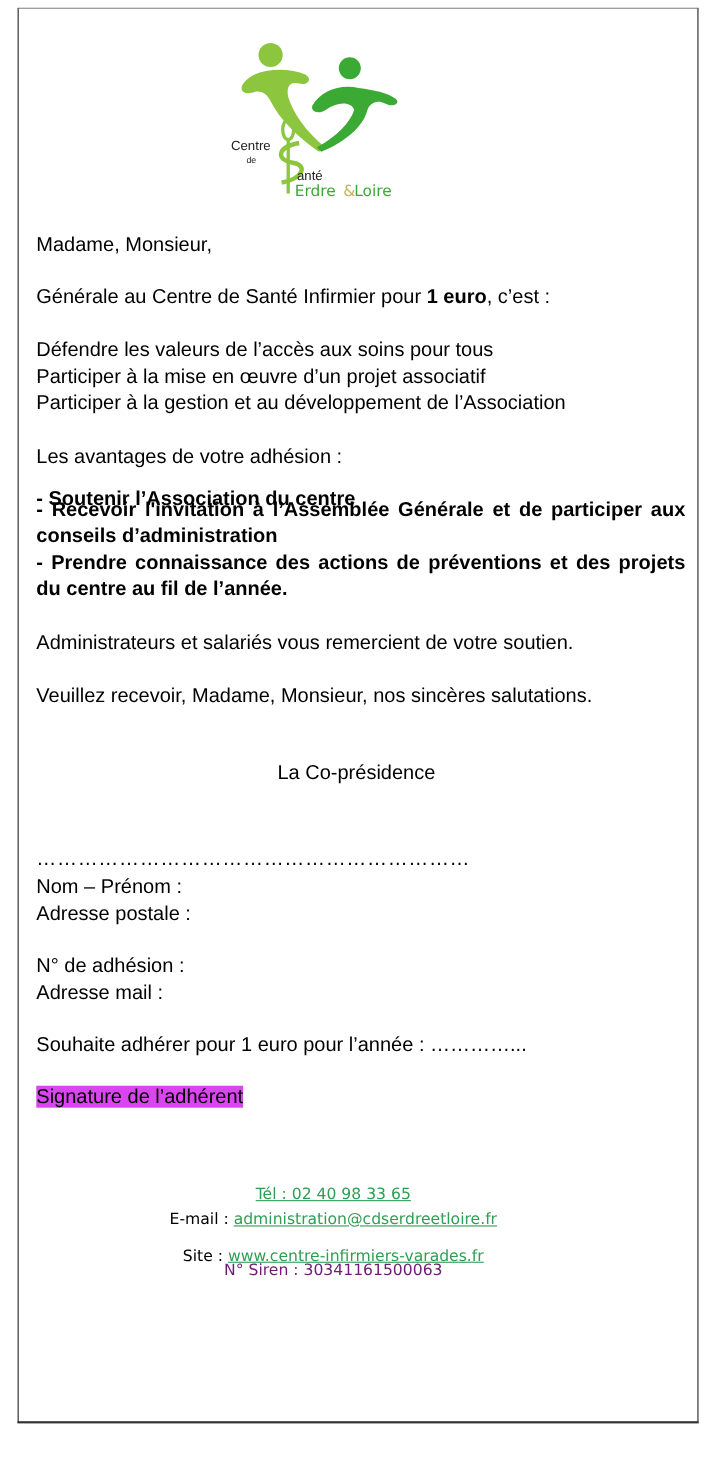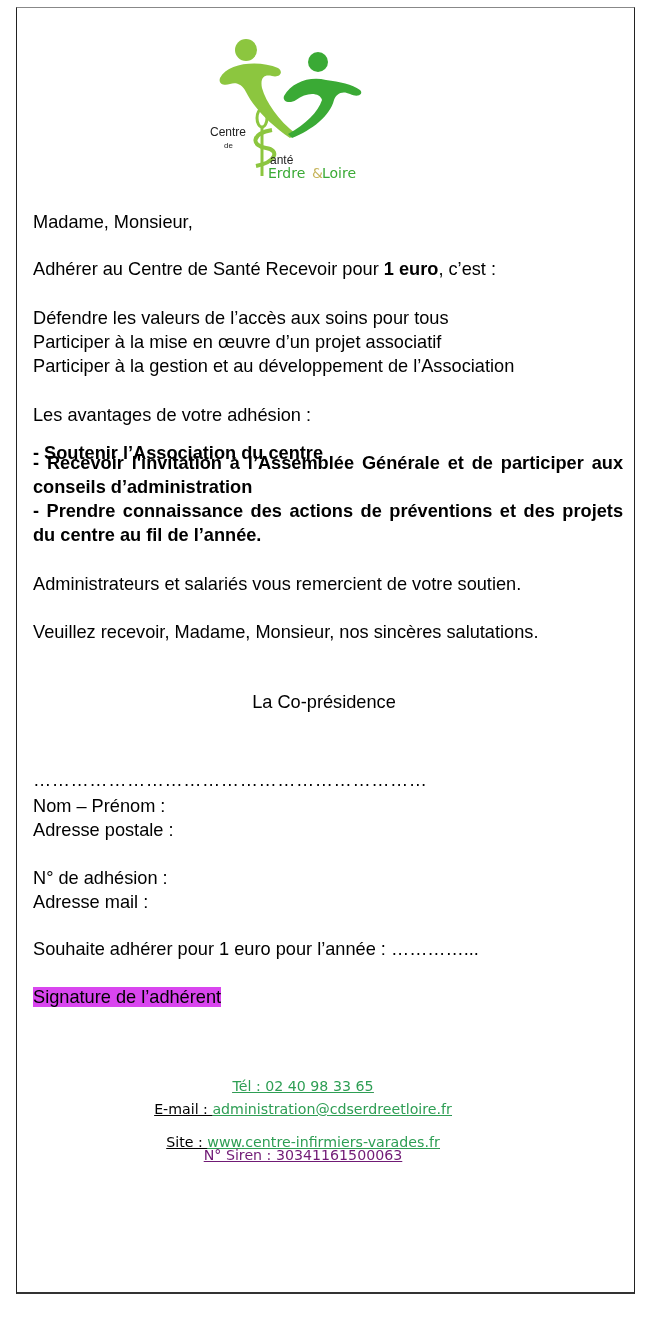--- a/index.html
+++ b/index.html
@@ -9,21 +9,21 @@
             border-left: 1.5px solid #222; border-right: 1.5px solid #222;
             border-top: 1.5px solid #888; border-bottom: 2.5px solid #333;
             box-sizing: border-box; }
     .logo { position: absolute; left: 200px; top: 38px; width: 170px; height: 142px; }
     .t { position: absolute; left: 33px; font-size: 18.2px; line-height: 24px; white-space: nowrap; text-align: center; }
     .b { font-weight: bold; }
     .just { white-space: normal; width: 590px; text-align: justify; text-align-last: left; }
     .center { left: 0; width: 648px; text-align: center; }
     .hl { background: #d946ef; }
     .footer { position: absolute; left: 0; width: 606px; text-align: center;
-              font-family: "DejaVu Sans", sans-serif; font-size: 14.2px; line-height: 23px; text-decoration: underline; }
+              font-family: "DejaVu Sans", sans-serif; font-size: 14.2px; line-height: 23px; }
     .green { color: #701a75; }
     .link { color: #2e9e54; text-decoration: underline; }
     .dots { letter-spacing: 0.6px; }
   </style>
 </head>
 <body>
 
 <div class="page"></div>
 
 <div class="logo">
@@ -42,21 +42,21 @@
     <text x="24" y="110" font-family="Liberation Sans, sans-serif" font-size="8" fill="#222">de</text>
     <text x="70" y="126" font-family="Liberation Sans, sans-serif" font-size="12" fill="#222">anté</text>
     <text x="68" y="140" font-family="DejaVu Sans, sans-serif" font-size="14" fill="#3aaa35">Erdre</text>
     <text x="112" y="140" font-family="DejaVu Sans, sans-serif" font-size="14" fill="#c6b45a">&amp;</text>
     <text x="122" y="140" font-family="DejaVu Sans, sans-serif" font-size="14" fill="#3aaa35">Loire</text>
   </svg>
 </div>
 
 <div class="t" style="top:210px">Madame, Monsieur,</div>
 
-<div class="t" style="top:257px"><span>Adhérer au Centre de Santé Recevoir pour </span><span class="b">1 euro</span><span>, c’est :</span></div>
+<div class="t" style="top:257px"><span>Générale au Centre de Santé Infirmier pour </span><span class="b">1 euro</span><span>, c’est :</span></div>
 
 <div class="t" style="top:306px">Défendre les valeurs de l’accès aux soins pour tous</div>
 <div class="t" style="top:330px">Participer à la mise en œuvre d’un projet associatif</div>
 <div class="t" style="top:354px">Participer à la gestion et au développement de l’Association</div>
 
 <div class="t" style="top:403px">Les avantages de votre adhésion :</div>
 <div class="t b" style="top:441px">- Soutenir l’Association du centre</div>
 <div class="t b just" style="top:451px">- Recevoir l'invitation à l’Assemblée Générale et de participer aux conseils d’administration</div>
 <div class="t b just" style="top:499px">- Prendre connaissance des actions de préventions et des projets du centre au fil de l’année.</div>
 

